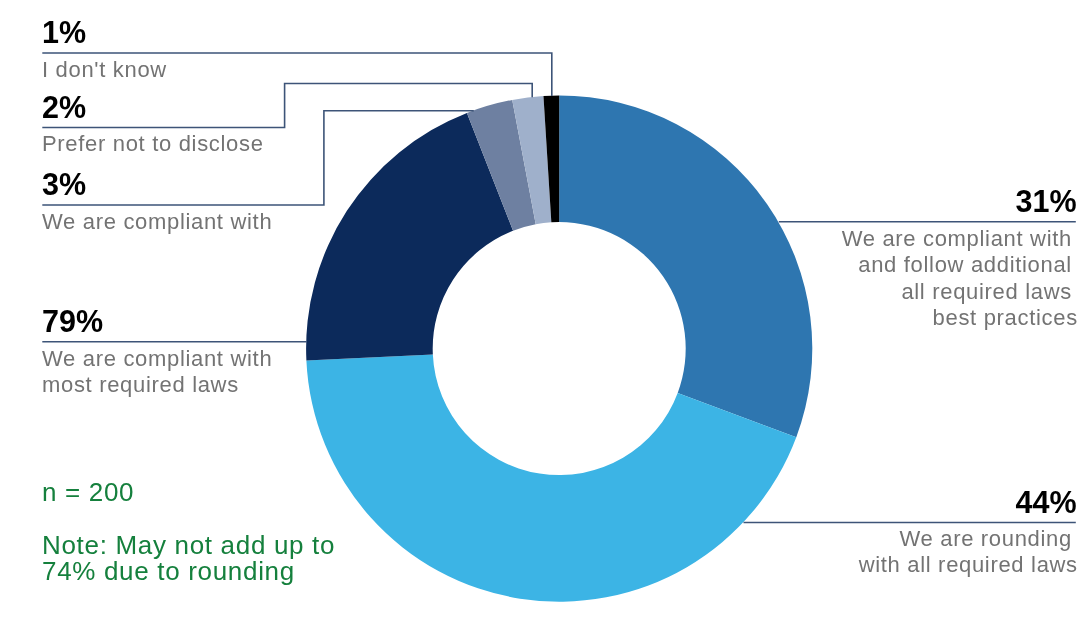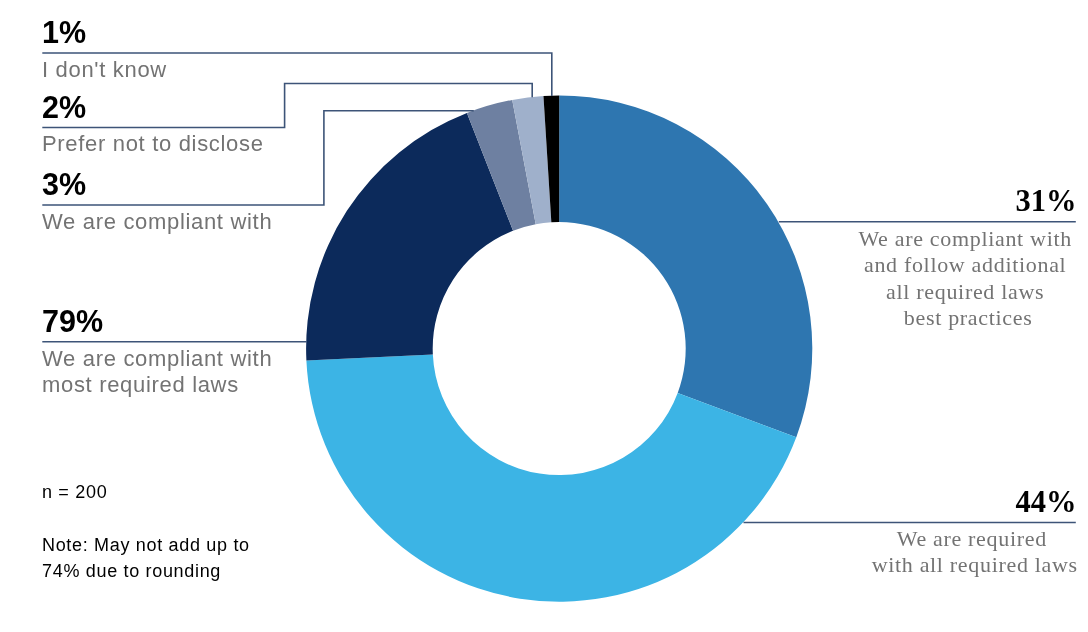--- a/index.html
+++ b/index.html
@@ -7,23 +7,23 @@
   body{width:1088px;height:632px;background:#ffffff;overflow:hidden;
        font-family:"Liberation Sans",sans-serif;color:#111111;
        -webkit-font-smoothing:antialiased;}
   #stage{position:relative;width:1088px;height:632px;background:#fff;will-change:transform;}
   svg.layer{position:absolute;left:0;top:0;width:1088px;height:632px;}
   .callout{position:absolute;}
   .pct{font-weight:bold;font-size:30.5px;line-height:30px;color:#000000;white-space:nowrap;}
   .lines{font-size:22px;line-height:26.4px;letter-spacing:0.68px;color:#737373;white-space:nowrap;}
   .lines div{white-space:nowrap;}
   .left{text-align:left;}
-  .right{text-align:center;font-family:Liberation Serif, serif;}
+  .right{text-align:right;}
   .tsp{padding-right:5.9px;}
-  .note{position:absolute;font-size:18px;line-height:26.4px;letter-spacing:0.68px;color:#000000;white-space:nowrap;}
+  .note{position:absolute;font-size:26px;line-height:26.4px;letter-spacing:0.68px;color:#15803d;white-space:nowrap;}
 </style>
 </head>
 <body>
 
 <div id="stage">
 
   <svg class="layer" viewBox="0 0 1088 632">
     <g id="slices">
         <path d="M 559.20 95.50 A 253.1 253.1 0 0 1 796.28 437.22 L 677.69 392.89 A 126.5 126.5 0 0 0 559.20 222.10 Z" fill="#2E76B0"></path>
         <path d="M 796.28 437.22 A 253.1 253.1 0 0 1 306.38 360.40 L 432.84 354.50 A 126.5 126.5 0 0 0 677.69 392.89 Z" fill="#3CB4E5"></path>
@@ -78,21 +78,21 @@
     <div class="tsp">We are compliant with</div>
     <div class="tsp">and follow additional</div>
     <div class="tsp">all required laws</div>
     <div>best practices</div>
   </div>
 
   <div class="callout right" style="right:11.4px;top:487px;">
     <div class="pct">44%</div>
   </div>
   <div class="callout right lines" style="right:10.2px;top:526px;">
-    <div class="tsp">We are required</div>
+    <div class="tsp">We are rounding</div>
     <div>with all required laws</div>
   </div>
 
   <div class="note" style="left:42px;top:479px;">n = 200</div>
   <div class="note" style="left:42px;top:532px;">
     <div>Note: May not add up to</div>
     <div>74% due to rounding</div>
   </div>
 
 </div>

